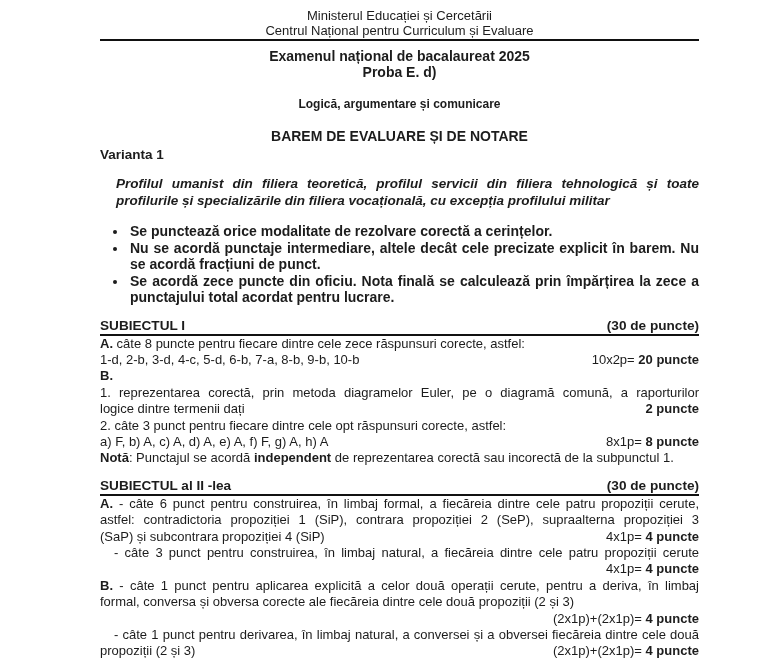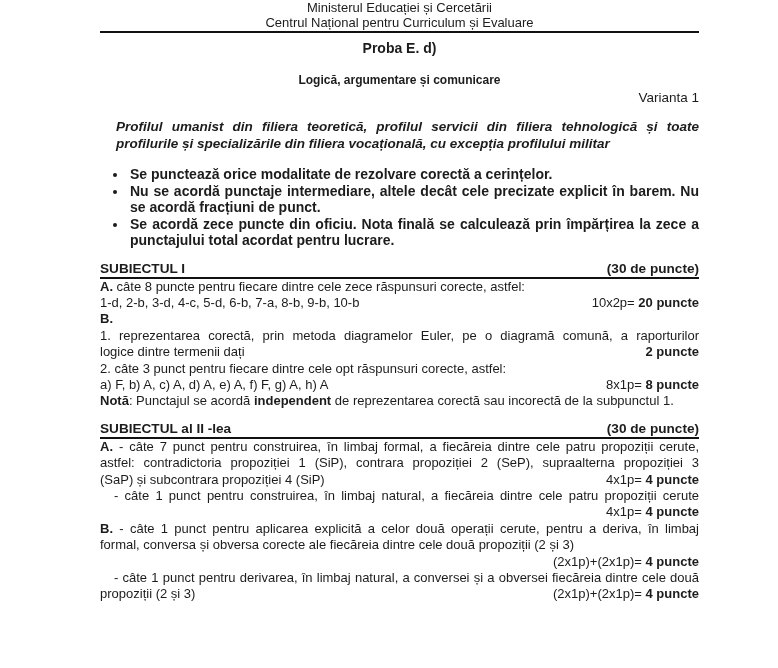--- a/index.html
+++ b/index.html
@@ -11,21 +11,21 @@
     width: 778px;
     height: 668px;
     overflow: hidden;
     font-family: "Liberation Sans", "DejaVu Sans", sans-serif;
     color: #1c1c1c;
     -webkit-font-smoothing: antialiased;
   }
   .page {
     box-sizing: border-box;
     width: 766px;
-    padding: 0 67px 0 100px; 
+    padding: 8px 67px 0 100px; 
   }
   
   .ministry {
     text-align: center;
     font-size: 13px;
     line-height: 15px;
     border-bottom: 2px solid #111;
     padding-bottom: 1px;
   }
   
@@ -43,22 +43,21 @@
     font-size: 12px;
   }
   .barem-title {
     margin-top: 17px;
     text-align: center;
     font-weight: bold;
     font-size: 14px;
   }
   .variant {
     margin-top: 3px;
-    text-align: right;
-    font-weight: normal;
+    font-weight: bold;
     font-size: 13.5px;
   }
   
   .profile {
     margin: 13px 0 0 16px;
     font-weight: bold;
     font-style: italic;
     font-size: 13.5px;
     line-height: 17px;
     text-align: justify;
@@ -116,25 +115,27 @@
 <body>
 
 <div class="page">
 
   <div class="ministry">
     <div>Ministerul Educației și Cercetării</div>
     <div>Centrul Național pentru Curriculum și Evaluare</div>
   </div>
 
   <div class="exam-title">
+    <div>Examenul național de bacalaureat 2025</div>
     <div>Proba E. d)</div>
   </div>
 
   <div class="subject-title">Logică, argumentare și comunicare</div>
 
+  <div class="barem-title">BAREM DE EVALUARE ȘI DE NOTARE</div>
 
   <div class="variant">Varianta 1</div>
 
   <p class="profile">Profilul umanist din filiera teoretică, profilul servicii din filiera tehnologică și toate profilurile și specializările din filiera vocațională, cu excepția profilului militar</p>
 
   <ul class="bullets">
     <li>Se punctează orice modalitate de rezolvare corectă a cerințelor.</li>
     <li>Nu se acordă punctaje intermediare, altele decât cele precizate explicit în barem. Nu se acordă fracțiuni de punct.</li>
     <li>Se acordă zece puncte din oficiu. Nota finală se calculează prin împărțirea la zece a punctajului total acordat pentru lucrare.</li>
   </ul>
@@ -168,28 +169,28 @@
 
     <div class="line"><span class="b">Notă</span><span>: Punctajul se acordă </span><span class="b">independent</span><span> de reprezentarea corectă sau incorectă de la subpunctul 1.</span></div>
   </div>
 
   <div class="sec-header sec2">
     <span>SUBIECTUL al II -lea</span>
     <span>(30 de puncte)</span>
   </div>
 
   <div class="body-lines">
-    <div class="line just"><span class="b">A.</span><span> - câte 7 punct pentru construirea, în limbaj formal, a fiecăreia dintre cele patru propoziții cerute,</span></div>
+    <div class="line just"><span class="b">A.</span><span> - câte 6 punct pentru construirea, în limbaj formal, a fiecăreia dintre cele patru propoziții cerute,</span></div>
     <div class="line just">astfel: contradictoria propoziției 1 (SiP), contrara propoziției 2 (SeP), supraalterna propoziției 3</div>
     <div class="row">
       <span>(SaP) și subcontrara propoziției 4 (SiP)</span>
       <span class="pts"><span>4x1p=</span> <span class="b">4 puncte</span></span>
     </div>
 
-    <div class="line just indent">- câte 1 punct pentru construirea, în limbaj natural, a fiecăreia dintre cele patru propoziții cerute</div>
+    <div class="line just indent">- câte 3 punct pentru construirea, în limbaj natural, a fiecăreia dintre cele patru propoziții cerute</div>
     <div class="row-end">
       <span class="pts"><span>4x1p=</span> <span class="b">4 puncte</span></span>
     </div>
 
     <div class="line just"><span class="b">B.</span><span> - câte 1 punct pentru aplicarea explicită a celor două operații cerute, pentru a deriva, în limbaj</span></div>
     <div class="line">formal, conversa și obversa corecte ale fiecăreia dintre cele două propoziții (2 și 3)</div>
     <div class="row-end">
       <span class="pts"><span>(2x1p)+(2x1p)=</span> <span class="b">4 puncte</span></span>
     </div>
 

